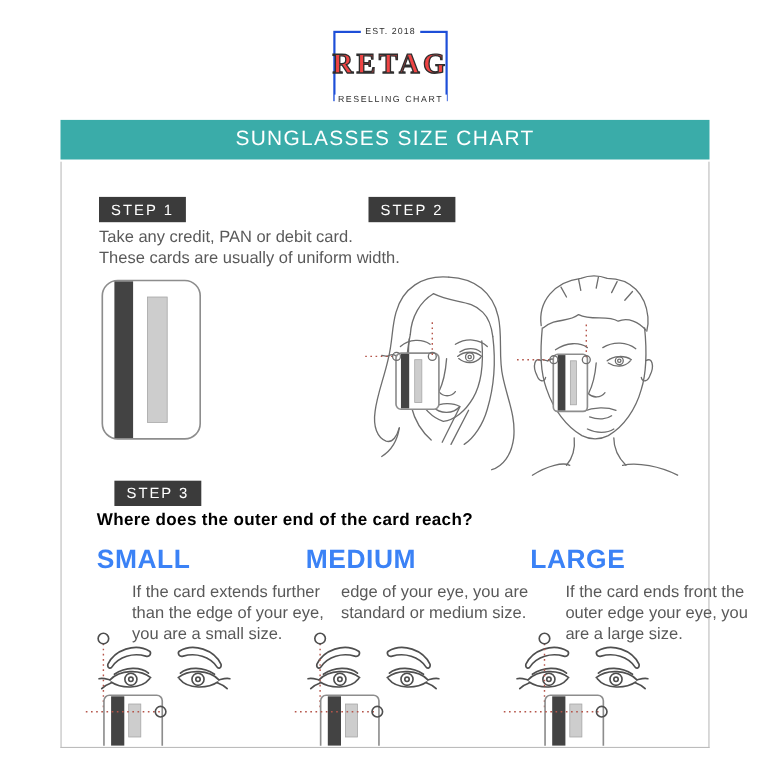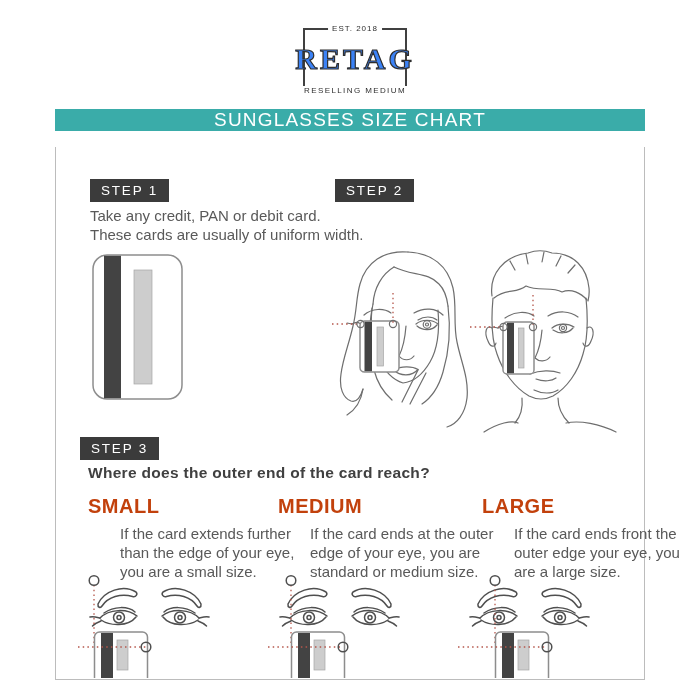--- a/index.html
+++ b/index.html
@@ -1,62 +1,62 @@
 <!DOCTYPE html>
 <html style="--accent-teal: #3aaca9; --marker-red: #c4372b; --badge-dark: #3b3b3b;"><head>
 <meta charset="utf-8">
 <style>
   html,body{margin:0;padding:0;background:#fff;}
   #canvas{position:relative;width:700px;height:700px;background:#fff;overflow:hidden;
           font-family:"Liberation Sans",sans-serif;color:#595959;}
   .abs{position:absolute;}
 
   
-  .logo{left:303px;top:28px;width:100px;height:60px;border:2px solid #404040;}
+  .logo{left:303px;top:28px;width:100px;height:60px;border:2px solid #1d4ed8;}
   .logo-est{position:absolute;top:-6px;left:50%;transform:translateX(-50%);
             background:#fff;padding:0 4px;font-size:8px;letter-spacing:1px;color:#2e2e2e;white-space:nowrap;}
   .logo-brand{position:absolute;top:50%;left:50%;transform:translate(-50%,-54%);
-              font-family:"Liberation Serif",serif;font-weight:bold;font-size:30px;letter-spacing:3px;
-              color:#3b82f6;-webkit-text-stroke:1.2px #2e2e2e;white-space:nowrap;}
+              font-family:"Liberation Serif",serif;font-weight:bold;font-size:26px;letter-spacing:3px;
+              color:#ef4444;-webkit-text-stroke:1.2px #2e2e2e;white-space:nowrap;}
   .logo-tag{position:absolute;bottom:-5px;left:50%;transform:translateX(-50%);
             background:#fff;padding:0 3px;font-size:8px;letter-spacing:1.4px;color:#2e2e2e;white-space:nowrap;}
 
   
-  .banner{left:55px;top:109px;width:590px;height:22px;background:var(--accent-teal,#3aaca9);
+  .banner{left:55px;top:109px;width:590px;height:36px;background:var(--accent-teal,#3aaca9);
           display:flex;align-items:center;justify-content:center;}
   .banner-title{color:#fff;font-size:19px;letter-spacing:1.2px;}
   .content-frame{left:55px;top:147px;width:588px;height:532px;border:1px solid #bcbcbc;border-top:none;background:#fff;}
 
   
   .step-badge{background:var(--badge-dark,#3b3b3b);color:#fff;font-weight:normal;font-size:13.5px;
               letter-spacing:1.8px;padding:4px 11px;display:inline-block;}
   .body-text{font-size:15px;line-height:19px;color:#595959;white-space:nowrap;}
-  .question{font-size:15.5px;font-weight:bold;color:#404040;letter-spacing:.3px;white-space:nowrap;}
-  .size-head{font-size:20px;font-weight:bold;color:#c2410c;letter-spacing:.5px;}
+  .question{font-size:15.5px;font-weight:bold;color:#000000;letter-spacing:.3px;white-space:nowrap;}
+  .size-head{font-size:24px;font-weight:bold;color:#3b82f6;letter-spacing:.5px;}
   .size-col .body-text{margin-top:6px;margin-left:32px;}
 
   svg{display:block;}
   .face path,.face circle{fill:none;stroke:#6e6e6e;stroke-width:1.2;stroke-linecap:round;stroke-linejoin:round;}
   .eyes path,.eyes circle{fill:none;stroke:#4f4f4f;stroke-width:1.5;stroke-linecap:round;stroke-linejoin:round;}
   .dotline{stroke:#b5564b;stroke-width:1.3;stroke-dasharray:1.5 3.2;fill:none;}
   .rdot{fill:var(--marker-red,#c4372b);stroke:none;}
   .cardface{fill:#fff;stroke:#8d8d8d;stroke-width:1.5;}
   .stripe-dark{fill:#434343;stroke:none;}
   .stripe-light{fill:#cdcdcd;stroke:#a5a5a5;stroke-width:.7;}
   .pupil{fill:#4f4f4f;stroke:none;}
 </style>
 </head>
 <body>
 
 <div id="canvas">
 
   <div class="abs logo">
     <div class="logo-est">EST. 2018</div>
     <div class="logo-brand">RETAG</div>
-    <div class="logo-tag">RESELLING MEDIUM</div>
+    <div class="logo-tag">RESELLING CHART</div>
   </div>
 
   <div class="abs banner">
     <div class="banner-title">SUNGLASSES SIZE CHART</div>
   </div>
 
   <div class="abs content-frame"></div>
 
   <div class="abs step-badge" style="left:90px;top:179px;">STEP 1</div>
   <div class="abs body-text" style="left:90px;top:206px;">
@@ -133,35 +133,34 @@
     <path d="M98,177 C112,174 132,178 148,186"></path>
     <rect x="35" y="76" width="31" height="52" rx="4" class="cardface"></rect>
     <rect x="39" y="76.8" width="7" height="50.4" class="stripe-dark"></rect>
     <rect x="50.5" y="82" width="5.5" height="40" class="stripe-light"></rect>
     <line x1="2" y1="81" x2="35" y2="81" class="dotline"></line>
     <line x1="65" y1="49" x2="65" y2="81" class="dotline"></line>
     <circle cx="35.5" cy="81" r="3.6" class="rdot"></circle>
     <circle cx="65" cy="81" r="3.6" class="rdot"></circle>
   </svg>
 
-  <div class="abs step-badge" style="left:80px;top:437px;">STEP 3</div>
+  <div class="abs step-badge" style="left:104px;top:437px;">STEP 3</div>
   <div class="abs question" style="left:88px;top:464px;">Where does the outer end of the card reach?</div>
 
   <div class="abs size-col" style="left:88px;top:495px;">
     <div class="size-head">SMALL</div>
     <div class="body-text">
       <div>If the card extends further</div>
       <div>than the edge of your eye,</div>
       <div>you are a small size.</div>
     </div>
   </div>
   <div class="abs size-col" style="left:278px;top:495px;">
     <div class="size-head">MEDIUM</div>
     <div class="body-text">
-      <div>If the card ends at the outer</div>
       <div>edge of your eye, you are</div>
       <div>standard or medium size.</div>
     </div>
   </div>
   <div class="abs size-col" style="left:482px;top:495px;">
     <div class="size-head">LARGE</div>
     <div class="body-text">
       <div>If the card ends front the</div>
       <div>outer edge your eye, you</div>
       <div>are a large size.</div>

